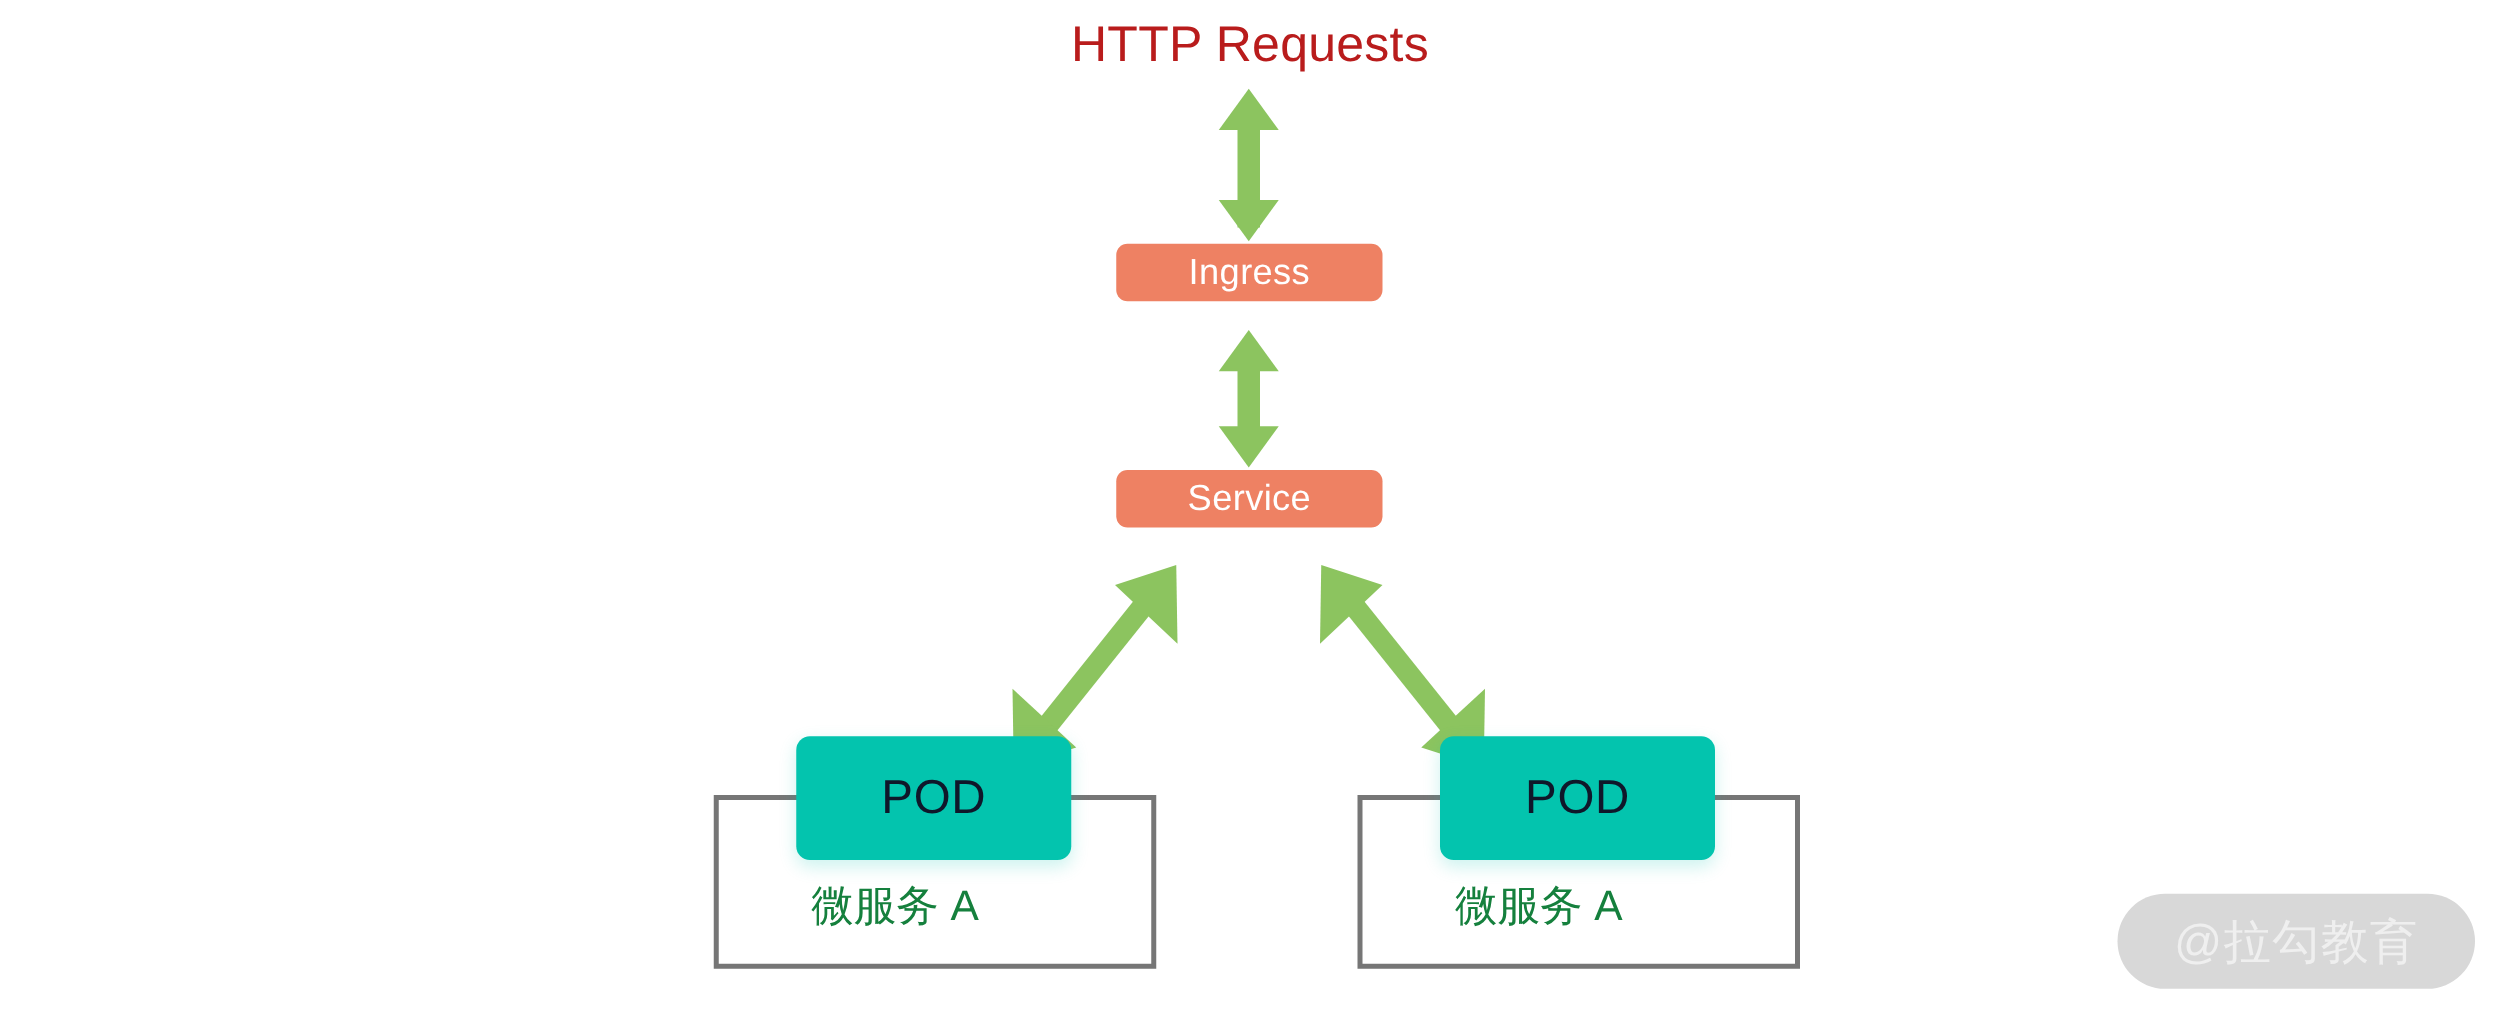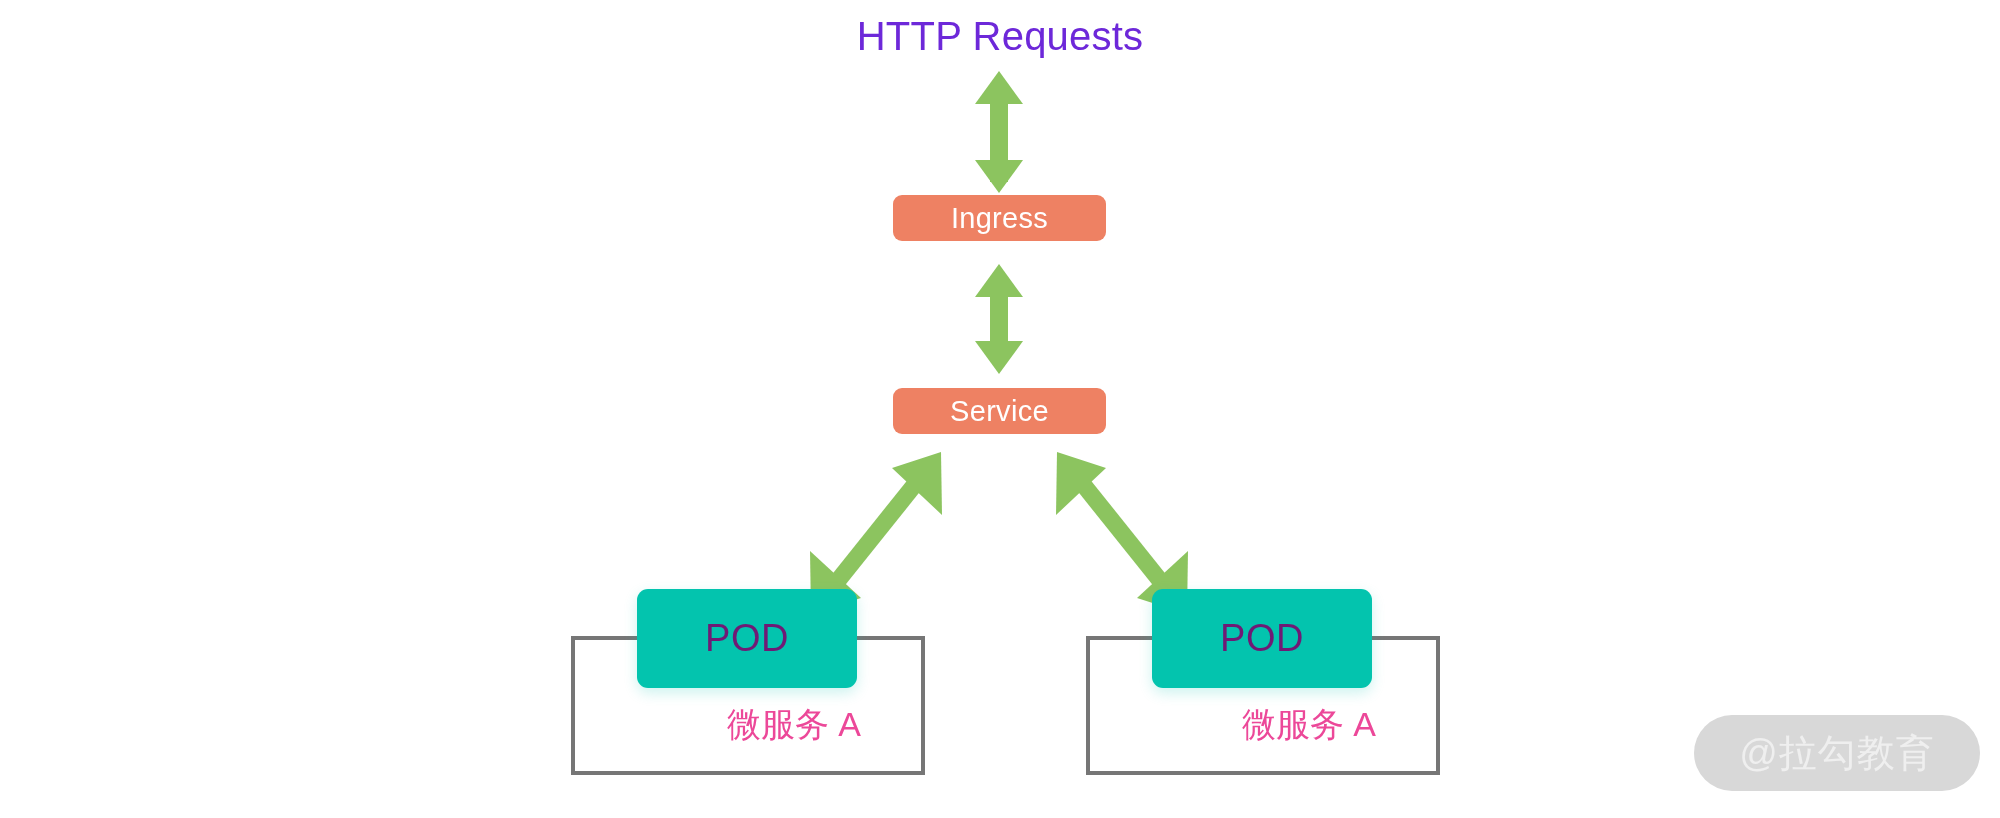--- a/index.html
+++ b/index.html
@@ -21,21 +21,21 @@
   }
 
   
   #diagram-title {
     position: absolute;
     left: 0;
     top: 14px;
     width: 2000px;
     text-align: center;
     font-size: 40px;
-    color: #6d28d9;
+    color: #b91c1c;
     letter-spacing: 0.2px;
     font-weight: 400;
     user-select: none;
   }
 
   
   .node-box {
     position: absolute;
     display: flex;
     align-items: center;
@@ -46,57 +46,57 @@
     font-weight: 400;
     letter-spacing: 0.3px;
     user-select: none;
   }
   .node-coral {
     background: #ee8163;
     width: 213px;
     height: 46px;
   }
   #ingress-box { left: 893px; top: 195px; }
-  #service-box { left: 893px; top: 388px; }
+  #service-box { left: 893px; top: 376px; }
 
   
   .service-rect {
     position: absolute;
     box-sizing: border-box;
     border: 4px solid #767676;
     background: transparent;
     width: 354px;
     height: 139px;
   }
   #service-rect-left  { left: 571px;  top: 636px; }
   #service-rect-right { left: 1086px; top: 636px; }
 
   .service-label {
     position: absolute;
     width: 290px;
-    text-align: right;
+    text-align: center;
     font-size: 34px;
-    color: #ec4899;
+    color: #15803d;
     font-weight: 400;
     user-select: none;
   }
   #service-label-left  { left: 571px;  top: 702px; }
   #service-label-right { left: 1086px; top: 702px; }
 
   
   .pod-box {
     position: absolute;
     display: flex;
     align-items: center;
     justify-content: center;
     width: 220px;
     height: 99px;
     border-radius: 11px;
     background: #03c4ae;
-    color: #701a75;
+    color: #0f172a;
     font-size: 38px;
     font-weight: 400;
     letter-spacing: 0.5px;
     box-shadow: 0 5px 14px rgba(3, 196, 174, 0.20);
     user-select: none;
   }
   #pod-box-left  { left: 637px;  top: 589px; }
   #pod-box-right { left: 1152px; top: 589px; }
 
   

